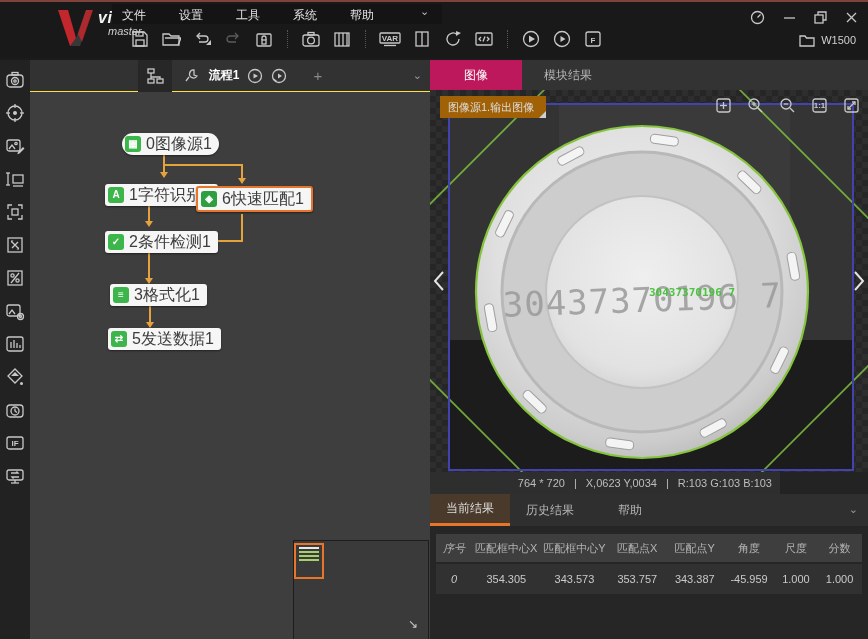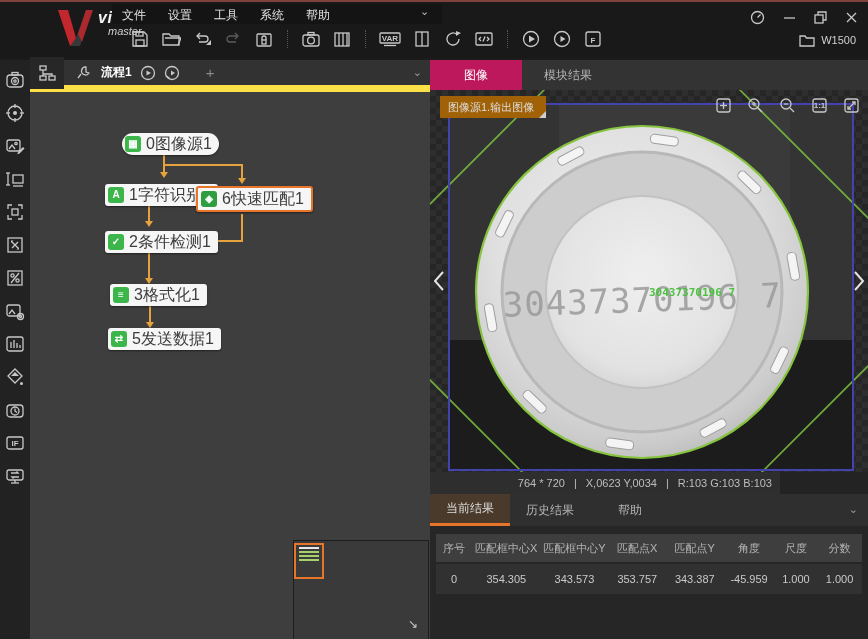--- a/index.html
+++ b/index.html
@@ -8,38 +8,38 @@
   #app { position:relative; width:868px; height:639px; background:#1b1b1b;
     border-top:2px solid #7e413c; color:#ddd; }
 
   
   .titlebar { position:absolute; left:0; top:0; width:868px; height:56px; background:#191919; }
   .logo-v { position:absolute; left:56px; top:6px; }
   .brand { position:absolute; left:98px; top:8px; font-style:italic; line-height:1; }
   .brand .b1 { font-size:16px; font-weight:bold; color:#f2f2f2; letter-spacing:.5px; }
   .brand .b2 { font-size:11px; color:#cfcfcf; margin-left:10px; }
   .menustrip { position:absolute; left:112px; top:2px; width:330px; height:20px; background:#141414; }
-  .menubar { position:absolute; left:122px; top:5px; display:flex; gap:22px; font-size:12px; color:#e3e3e3; }
+  .menubar { position:absolute; left:122px; top:5px; display:flex; gap:33px; font-size:12px; color:#e3e3e3; }
   .menubar span { cursor:default; }
   .menu-chevron { position:absolute; left:420px; top:3px; color:#bbb; font-size:11px; }
   .winctrl { position:absolute; right:10px; top:8px; display:flex; gap:18px; align-items:center; }
   .toolrow { position:absolute; left:130px; top:27px; display:flex; gap:11px; align-items:center; }
   .tool-sep { width:1px; height:18px; border-left:1px dotted #555; margin:0 2px; }
   .dim { opacity:.38; }
   .workspace { position:absolute; right:12px; top:31px; display:flex; gap:6px; align-items:center;
     font-size:11px; color:#cfcfcf; }
 
   
   .sidebar { position:absolute; left:0; top:58px; width:30px; height:581px; background:#222;
     display:flex; flex-direction:column; align-items:center; padding-top:10px; gap:13px; }
 
   
   .flow-panel { position:absolute; left:30px; top:58px; width:400px; height:581px; background:#3e3e3e; }
-  .flow-header { position:relative; height:32px; background:#323232; border-bottom:7px solid #fde047;
-    display:flex; align-items:center; }
+  .flow-header { position:relative; height:32px; background:#323232; border-bottom:1px solid #fde047;
+    display:flex; align-items:center;justify-content:center; }
   .fh-box { width:34px; height:32px; background:#272727; display:flex; align-items:center; justify-content:center; }
   .fh-wrench { margin:0 10px 0 12px; }
   .fh-tab { display:flex; align-items:center; gap:8px; font-size:12px; color:#fff; font-weight:bold; }
   .fh-plus { margin-left:26px; color:#8a8a8a; font-size:15px; }
   .fh-chevron { position:absolute; right:8px; color:#9a9a9a; font-size:11px; }
   .flow-canvas { position:relative; width:400px; height:548px; overflow:hidden; }
 
   .node { position:absolute; height:22px; background:#f6f6f6; border-radius:3px;
     display:flex; align-items:center; padding-right:7px;
     box-shadow:0 1px 2px rgba(0,0,0,.45); }
@@ -81,21 +81,21 @@
   .result-tabs { position:relative; display:flex; height:32px; background:#2f2f2f; align-items:stretch; }
   .rtab { width:80px; display:flex; align-items:center; justify-content:center; font-size:12px; color:#b5b5b5; }
   .rtab.active { background:#4a3a2b; color:#ddd; border-bottom:3px solid #e8762a; }
   .rt-chevron { position:absolute; right:10px; top:9px; color:#9a9a9a; font-size:11px; }
 
   .table-wrap { background:#262626; padding:8px 6px 0 6px; height:145px; }
   .trow { display:flex; height:28px; align-items:center; font-size:11px; }
   .trow.head { background:#3e3e3e; color:#b5b5b5; }
   .trow.data { background:#313131; color:#c9c9c9; margin-top:2px; height:30px; }
   .tcell { text-align:center; overflow:hidden; white-space:nowrap; }
-  .c0{width:8.5%;} .c1{width:16%;} .c2{width:16%;} .c3{width:13.5%;} .c4{width:13.5%;}
+  .c0{width:8.5%;font-style:italic;} .c1{width:16%;} .c2{width:16%;} .c3{width:13.5%;} .c4{width:13.5%;}
   .c5{width:12%;} .c6{width:10%;} .c7{width:10.5%;}
 
   svg.ic { stroke:#c8c8c8; fill:none; stroke-width:1.3; }
   svg.ic .fill { fill:#c8c8c8; stroke:none; }
   .icolabel { font-size:8px; fill:#c8c8c8; stroke:none; font-weight:bold; }
 </style>
 </head>
 <body>
 
 <div id="app">

